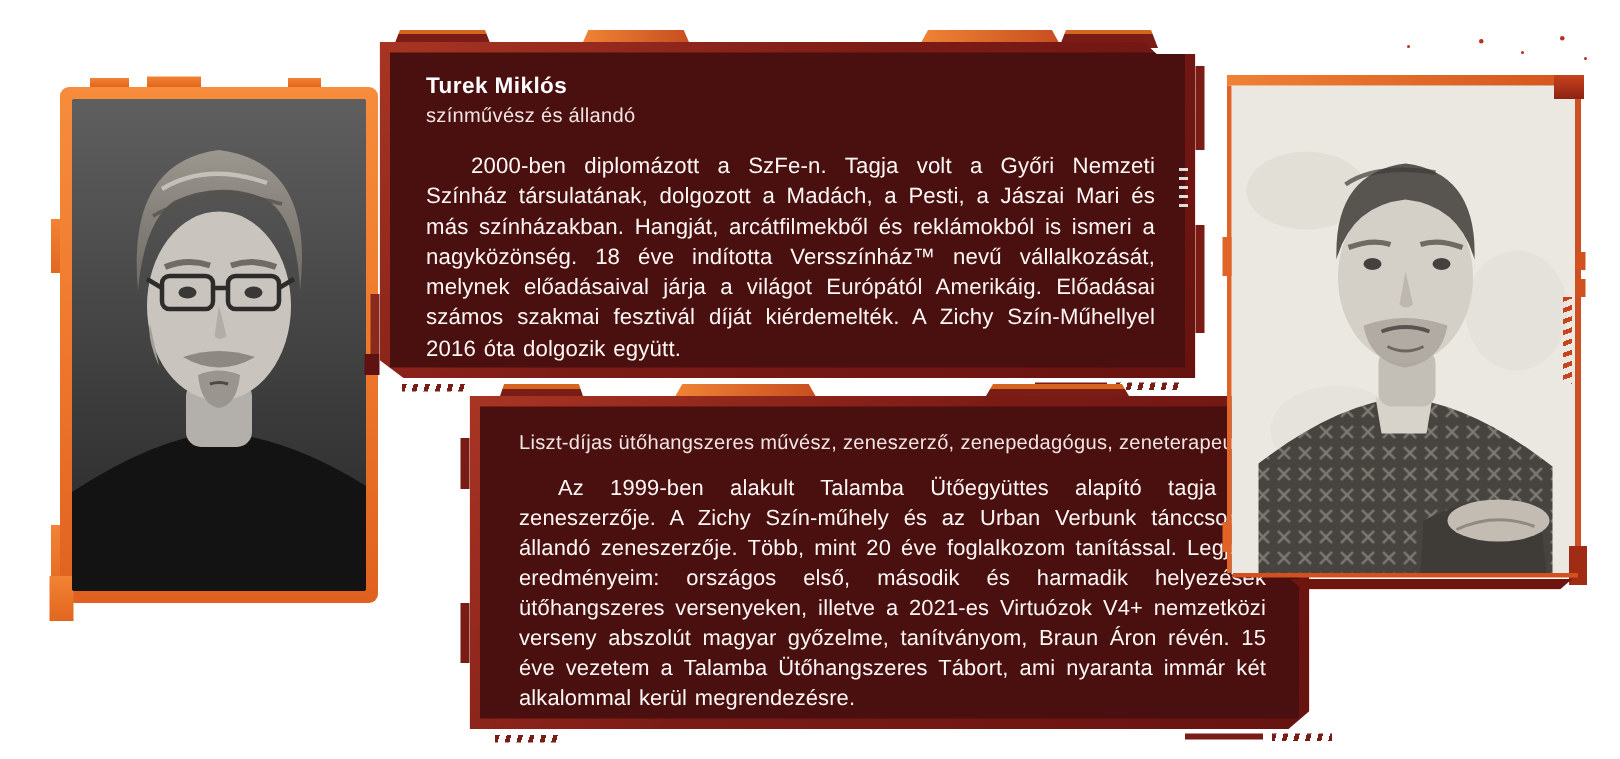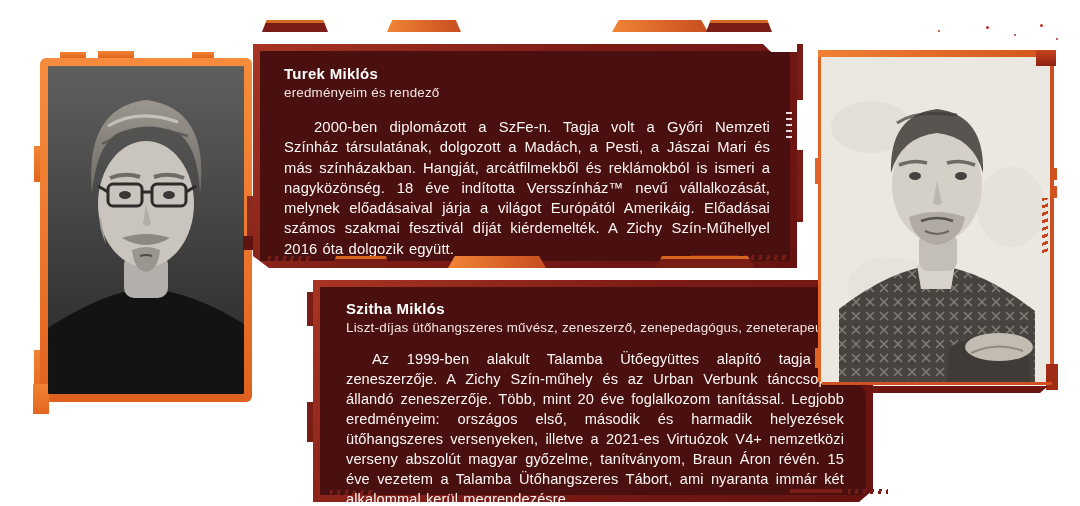--- a/index.html
+++ b/index.html
@@ -16,21 +16,21 @@
 
   .pframe-right{left:818px;top:50px;width:240px;height:338px;background:transparent;border-radius:0;}
   .pr-photo{position:absolute;left:3px;right:5px;top:7px;bottom:5px;background:#ece9e3;overflow:hidden;}
   .pr-line{position:absolute;background:#d2521f;}
   .speck{position:absolute;border-radius:50%;background:#b8301e;}
 
   
   .tab{position:absolute;height:12px;clip-path:polygon(7% 0,93% 0,100% 100%,0 100%);}
   .tab-orange{background:linear-gradient(90deg,#f08434,#c74d20);}
   .tab-dark{background:linear-gradient(180deg,#d4661f 0 3px,#7a1d17 3px);}
-  .card-frame{position:absolute;background:linear-gradient(135deg,#a83523 0%,#7c1b16 45%,#661310 100%);margin-top:16px;}
+  .card-frame{position:absolute;background:linear-gradient(135deg,#a83523 0%,#7c1b16 45%,#661310 100%);}
   .cf1{clip-path:polygon(0 0,calc(100% - 34px) 0,calc(100% - 26px) 8px,100% 8px,100% 100%,16px 100%,0 calc(100% - 12px));}
   .cf2{clip-path:polygon(0 0,calc(100% - 30px) 0,calc(100% - 22px) 8px,100% 8px,100% calc(100% - 12px),calc(100% - 14px) 100%,0 100%);}
   .card-fill{position:absolute;inset:7px;background:#4a0f0f;}
   .card-content{position:absolute;inset:7px;color:#ffffff;}
   .bio-name{font-weight:bold;font-size:15px;letter-spacing:.3px;}
   .bio-role{font-size:13.4px;color:#f2e4e2;margin-top:3px;letter-spacing:.2px;}
   .bio-text{font-weight:normal;font-size:14.8px;line-height:1.37;text-align:justify;
             text-indent:30px;color:#fdf7f5;letter-spacing:.1px;word-spacing:1px;}
   .deco{position:absolute;background:#7a1c16;}
   .dashes{position:absolute;height:5px;background:repeating-linear-gradient(105deg,#7a1c16 0 3px,transparent 3px 7.5px);}
@@ -88,42 +88,41 @@
 
   <div class="tab tab-dark" style="left:262px;top:20px;width:66px;"></div>
   <div class="tab tab-orange" style="left:387px;top:20px;width:74px;"></div>
   <div class="tab tab-orange" style="left:612px;top:20px;width:96px;"></div>
   <div class="tab tab-dark" style="left:706px;top:20px;width:66px;"></div>
 
   <div class="card-frame cf1" style="left:253px;top:28px;width:544px;height:224px;">
     <div class="card-fill"></div>
     <div class="card-content" style="padding:14px 20px 0 24px;">
       <div class="bio-name">Turek Miklós</div>
-      <div class="bio-role">eredményeim és rendező</div>
+      <div class="bio-role">színművész és állandó</div>
       <div class="bio-text" style="margin-top:17px;">2000-ben diplomázott a SzFe-n. Tagja volt a Győri Nemzeti Színház társulatának, dolgozott a Madách, a Pesti, a Jászai Mari és más színházakban. Hangját, arcátfilmekből és reklámokból is ismeri a nagyközönség. 18 éve indította Versszínház™ nevű vállalkozását, melynek előadásaival járja a világot Európától Amerikáig. Előadásai számos szakmai fesztivál díját kiérdemelték. A Zichy Szín-Műhellyel 2016 óta dolgozik együtt.</div>
     </div>
   </div>
 
   <div class="deco" style="left:797px;top:44px;width:6px;height:56px;"></div>
   <div class="deco" style="left:797px;top:150px;width:6px;height:72px;"></div>
   <div class="vdashes" style="left:786px;top:112px;height:30px;"></div>
   <div class="deco" style="left:247px;top:196px;width:6px;height:40px;background:#8a2a1e;"></div>
   <div class="deco" style="left:243px;top:236px;width:10px;height:14px;background:#5f1310;"></div>
   <div class="dashes" style="left:268px;top:256px;width:42px;"></div>
   <div class="deco" style="left:690px;top:255px;width:48px;height:4px;"></div>
   <div class="dashes" style="left:744px;top:255px;width:44px;"></div>
 
   <div class="tab tab-dark" style="left:332px;top:256px;width:58px;"></div>
   <div class="tab tab-orange" style="left:448px;top:256px;width:98px;"></div>
   <div class="tab tab-dark" style="left:655px;top:256px;width:100px;"></div>
 
   <div class="card-frame cf2" style="left:313px;top:264px;width:560px;height:222px;">
     <div class="card-fill"></div>
     <div class="card-content" style="padding:13px 22px 0 26px;">
-      <div class="bio-name">Szitha Miklós</div>
       <div class="bio-role">Liszt-díjas ütőhangszeres művész, zeneszerző, zenepedagógus, zeneterapeuta</div>
       <div class="bio-text" style="margin-top:15px;font-size:14.6px;text-indent:26px;">Az 1999-ben alakult Talamba Ütőegyüttes alapító tagja és zeneszerzője. A Zichy Szín-műhely és az Urban Verbunk tánccsoport állandó zeneszerzője. Több, mint 20 éve foglalkozom tanítással. Legjobb eredményeim: országos első, második és harmadik helyezések ütőhangszeres versenyeken, illetve a 2021-es Virtuózok V4+ nemzetközi verseny abszolút magyar győzelme, tanítványom, Braun Áron révén. 15 éve vezetem a Talamba Ütőhangszeres Tábort, ami nyaranta immár két alkalommal kerül megrendezésre.</div>
     </div>
   </div>
 
   <div class="deco" style="left:307px;top:292px;width:6px;height:34px;"></div>
   <div class="deco" style="left:307px;top:402px;width:6px;height:40px;"></div>
   <div class="dashes" style="left:330px;top:490px;width:44px;"></div>
   <div class="deco" style="left:790px;top:489px;width:52px;height:4px;"></div>
   <div class="dashes" style="left:848px;top:489px;width:40px;"></div>

